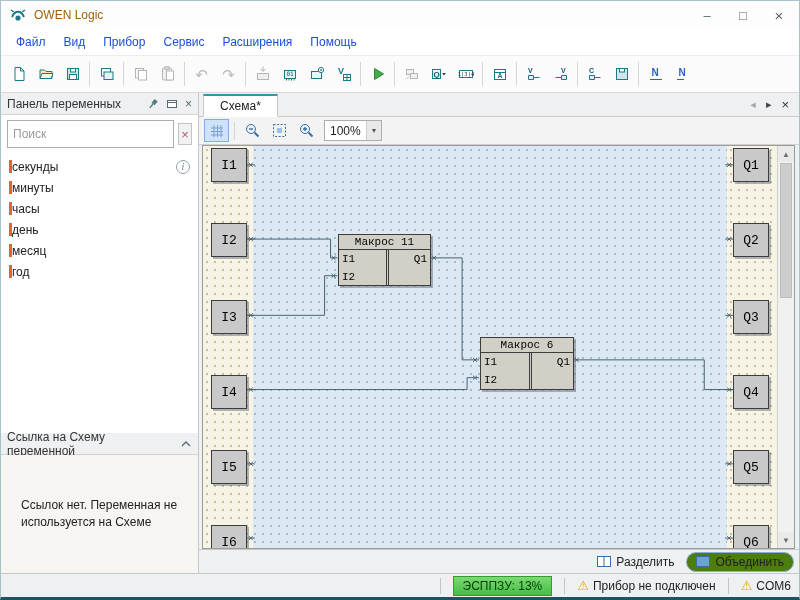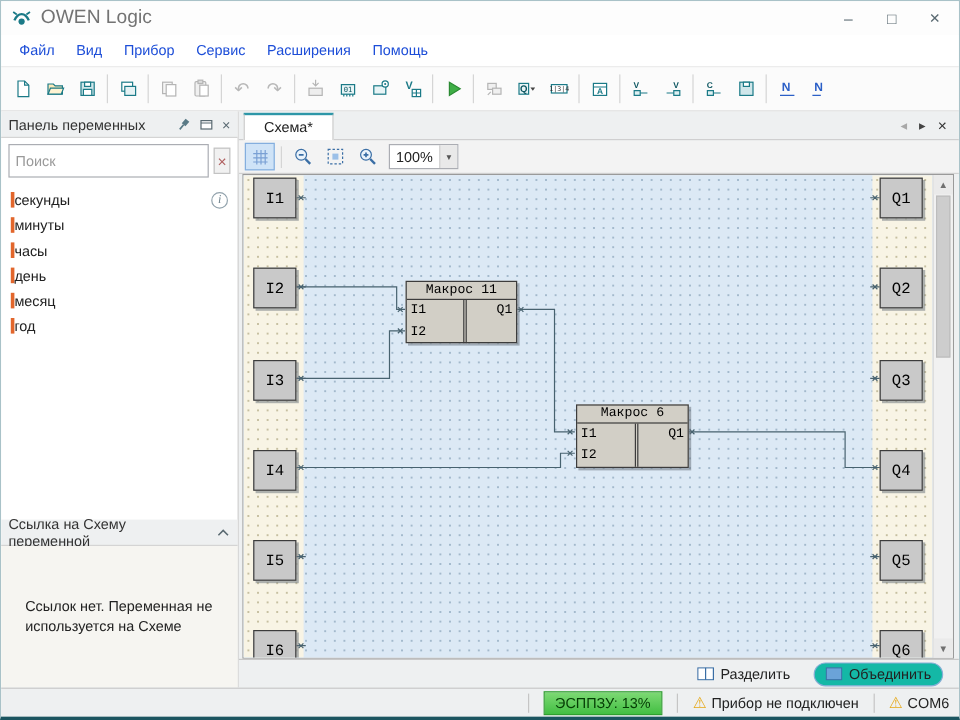--- a/index.html
+++ b/index.html
@@ -2,21 +2,21 @@
 <html><head>
 <meta charset="utf-8">
 <style>
   * { box-sizing: border-box; margin: 0; padding: 0; }
   html,body { width:800px; height:600px; overflow:hidden; }
   body { font-family:"Liberation Sans", sans-serif; font-size:12px; color:#222; background:#fff; }
   .window { width:800px; height:600px; display:flex; flex-direction:column; border:1px solid #a9c2c8; border-bottom:3px solid #1b5560; background:#fff; }
 
   
   .titlebar { height:28px; display:flex; align-items:center; gap:7px; padding:0 2px 0 8px; background:#fdfdfd; flex:0 0 auto; }
-  .titlebar .title { color:#737373; font-size:16px; }
+  .titlebar .title { color:#a16207; font-size:12px; }
   .win-btns { margin-left:auto; display:flex; height:100%; }
   .win-btn { width:36px; height:100%; display:flex; align-items:center; justify-content:center; color:#5a6a72; font-size:13px; }
   .win-btn.close { font-size:15px; }
 
   
   .menubar { height:26px; display:flex; align-items:center; padding-left:6px; background:#fff; flex:0 0 auto; }
   .menu-item { padding:4px 9px; color:#1d4ed8;text-align:center; }
 
   
   .toolbar { height:38px; display:flex; align-items:center; padding:0 4px; background:#fbfbfb; border-top:1px solid #ececec; border-bottom:1px solid #d8d8d8; flex:0 0 auto; }
@@ -80,23 +80,23 @@
   .macro-in { width:52%; display:flex; flex-direction:column; }
   .macro-out { width:48%; border-left:3px double #3c3c3c; display:flex; flex-direction:column; }
   .macro-port { height:18px; display:flex; align-items:center; padding:0 3px; }
   .macro-out .macro-port { justify-content:flex-end; }
 
   .vscroll { width:17px; flex:0 0 auto; background:#f1f1f1; border-left:1px solid #d0d0d0; display:flex; flex-direction:column; }
   .vs-arrow { height:16px; display:flex; align-items:center; justify-content:center; font-size:8px; color:#707070; background:#eaeaea; }
   .vs-arrow.down { margin-top:auto; }
   .vs-thumb { margin:1px 2px; height:135px; background:#cdcdcd; border:1px solid #bdbdbd; }
 
-  .schema-bottom { height:24px; flex:0 0 auto; background:#eef0f1; border-top:1px solid #c8c8c8; display:flex; align-items:center; justify-content:flex-end; gap:10px; padding-right:13px; }
+  .schema-bottom { height:24px; flex:0 0 auto; background:#eef0f1; border-top:1px solid #c8c8c8; display:flex; align-items:center; justify-content:flex-end; gap:2px; padding-right:5px; }
   .sb-btn { height:20px; display:flex; align-items:center; gap:5px; padding:0 9px; border:1px solid transparent; color:#222; }
-  .sb-btn.selected { background:#14b8a6; border-color:#86aed6;border-radius:10px; }
+  .sb-btn.selected { background:#4d7c0f; border-color:#86aed6;border-radius:10px; }
 
   
   .statusbar { height:24px; flex:0 0 auto; background:#eef0f1; border-top:1px solid #c8c8c8; display:flex; align-items:center; justify-content:flex-end; gap:12px; padding:0 8px; }
   .eeprom { padding:2px 9px; background:linear-gradient(#7dd974,#43bf43); border:1px solid #2f9e2f; color:#063; color:#043c04; }
   .status-item { display:flex; align-items:center; gap:4px; color:#222; }
   .warn { color:#e6a817; font-size:13px; }
   .stat-sep { width:1px; height:16px; background:#c5c5c5; }
 
   svg { display:block; }
 </style>

